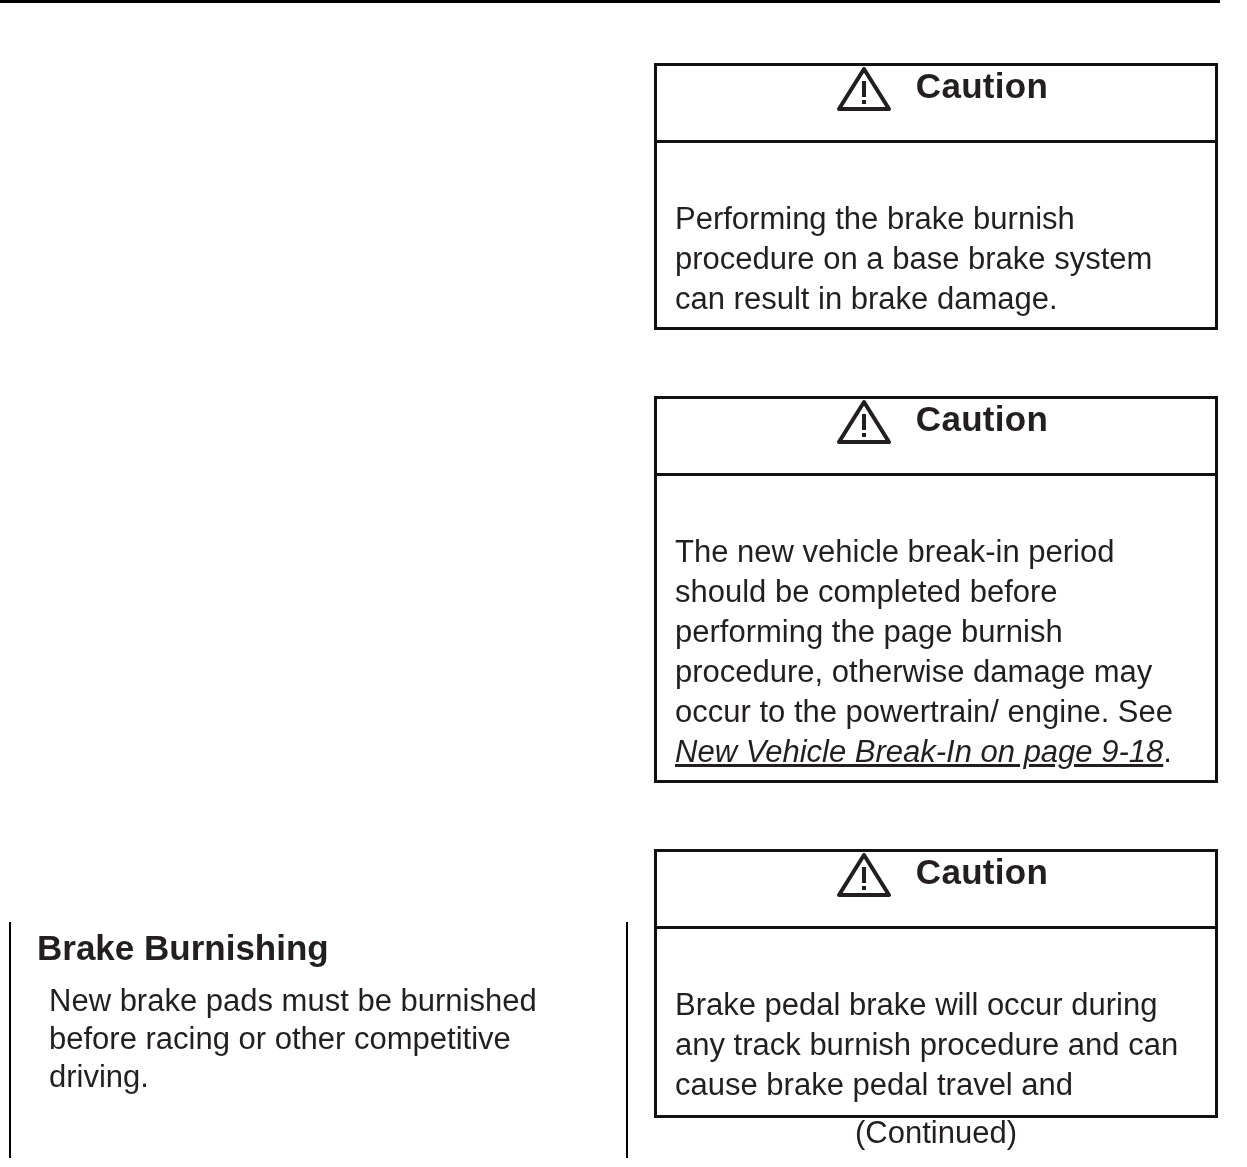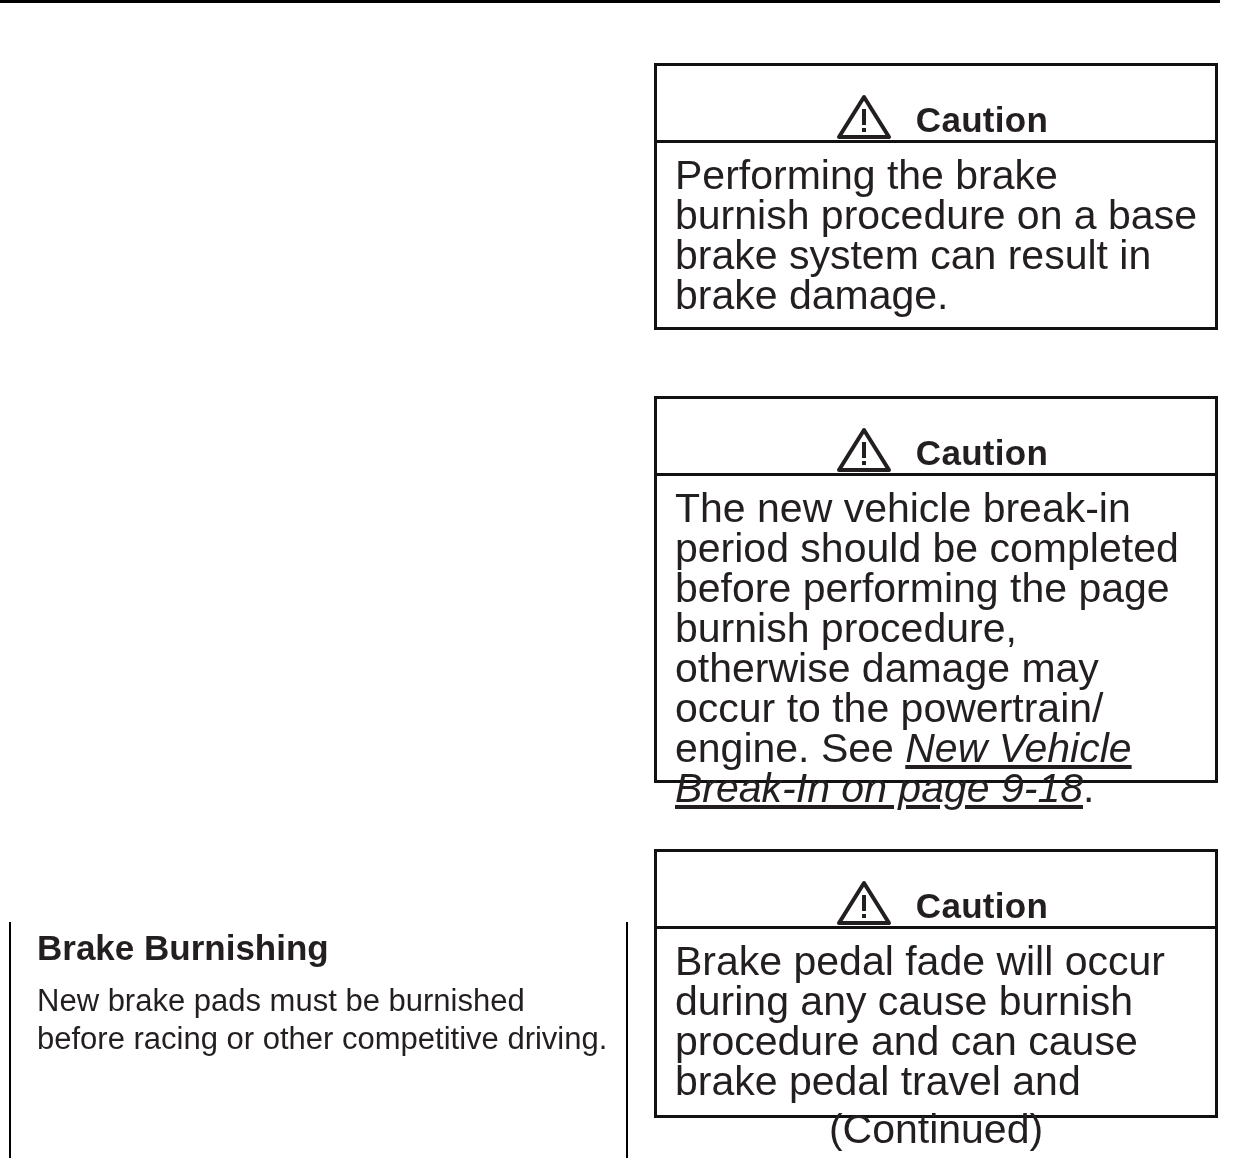--- a/index.html
+++ b/index.html
@@ -1,30 +1,30 @@
 <!DOCTYPE html>
 <html><head>
 <meta charset="utf-8">
 <style>
   html, body { margin: 0; padding: 0; background: #ffffff; }
   body { width: 1247px; height: 1167px; position: relative; overflow: hidden;
          font-family: "Liberation Sans", sans-serif; color: #231f20; }
   .top-rule { position: absolute; left: 0; top: 0; width: 1220px; height: 3px; background: #000; }
   .caution-box { position: absolute; left: 654px; width: 558px; border: 3px solid #111; background: #fff; }
-  .caution-head { height: 74px; border-bottom: 3px solid #111; display: flex; align-items: flex-end;
+  .caution-head { height: 74px; border-bottom: 3px solid #111; display: flex; align-items: flex-start;
                   justify-content: center; gap: 24px; padding-left: 12px; }
   .caution-head svg { width: 56px; height: 46px; }
   .caution-title { font-weight: bold; font-size: 35px; letter-spacing: 0.3px; }
-  .caution-body { padding: 12px 18px 14px 18px; font-size: 41px; line-height: 40px; }
+  .caution-body { padding: 12px 18px 14px 18px; font-size: 31px; line-height: 40px; margin-top: 44px; }
   .caution-body em { font-style: italic; text-decoration: underline; }
   .continued { text-align: center; margin-top: 8px; }
   .vline { position: absolute; width: 2px; background: #000; }
   .section { position: absolute; left: 37px; top: 926px; width: 580px; }
   .section-title { font-weight: bold; font-size: 35px; margin: 0 0 12px 0; line-height: 44px; }
-  .section-text { font-size: 31px; line-height: 38px; margin: 0; }
+  .section-text { font-size: 31px; line-height: 38px; margin: 12px; }
 </style>
 </head>
 <body>
 
 <div class="top-rule"></div>
 
 <div class="caution-box" style="top:63px; height:261px;">
   <div class="caution-head">
     <svg viewBox="0 0 56 46">
       <path d="M28 3 L53 43 L3 43 Z" fill="none" stroke="#231f20" stroke-width="4" stroke-linejoin="round"></path>
@@ -51,21 +51,21 @@
 <div class="caution-box" style="top:849px; height:263px;">
   <div class="caution-head">
     <svg viewBox="0 0 56 46">
       <path d="M28 3 L53 43 L3 43 Z" fill="none" stroke="#231f20" stroke-width="4" stroke-linejoin="round"></path>
       <rect x="26" y="15" width="4" height="16" fill="#231f20"></rect>
       <rect x="26" y="34" width="4" height="4" fill="#231f20"></rect>
     </svg>
     <span class="caution-title">Caution</span>
   </div>
   <div class="caution-body">
-    <div>Brake pedal fade will occur during any cause burnish procedure and can cause brake pedal travel and</div>
+    <div>Brake pedal brake will occur during any track burnish procedure and can cause brake pedal travel and</div>
     <div class="continued">(Continued)</div>
   </div>
 </div>
 
 <div class="vline" style="left:9px; top:922px; height:236px;"></div>
 <div class="vline" style="left:626px; top:922px; height:236px;"></div>
 
 <div class="section">
   <h2 class="section-title">Brake Burnishing</h2>
   <p class="section-text">New brake pads must be burnished before racing or other competitive driving.</p>

